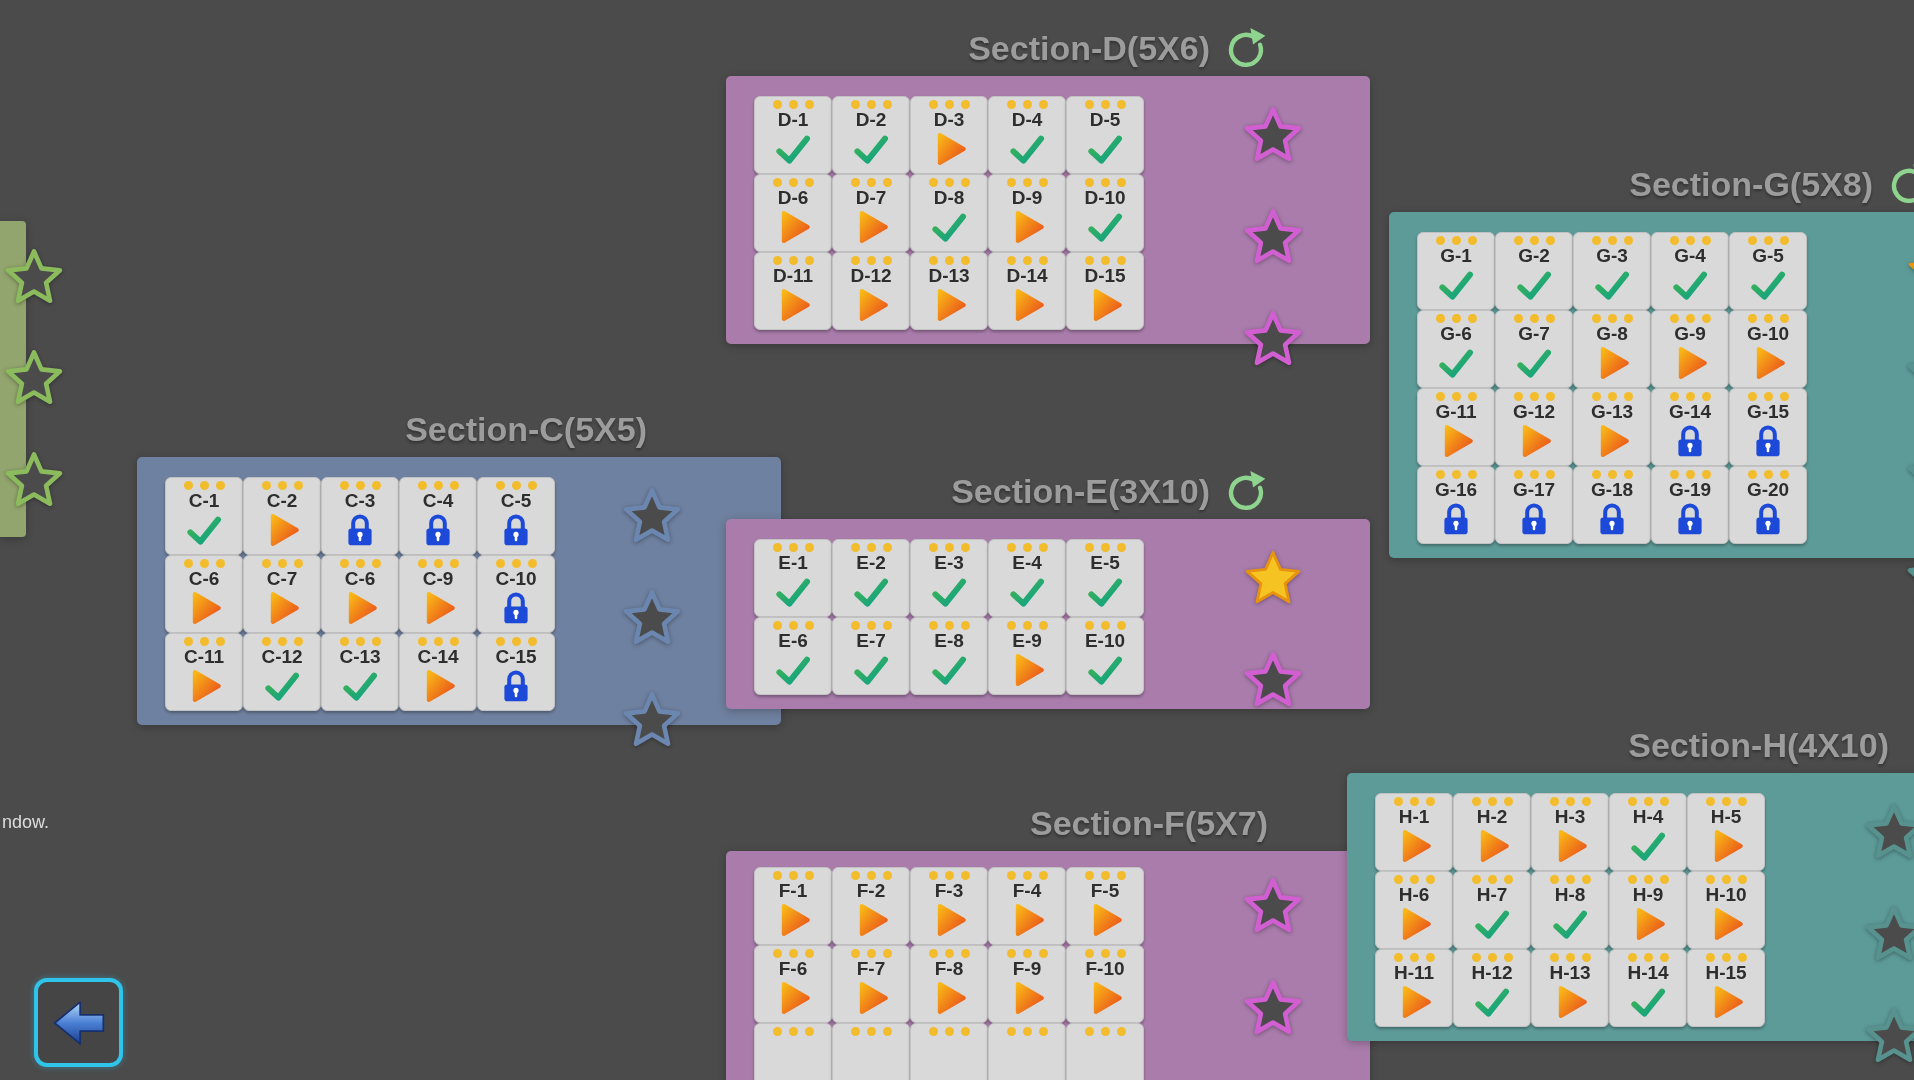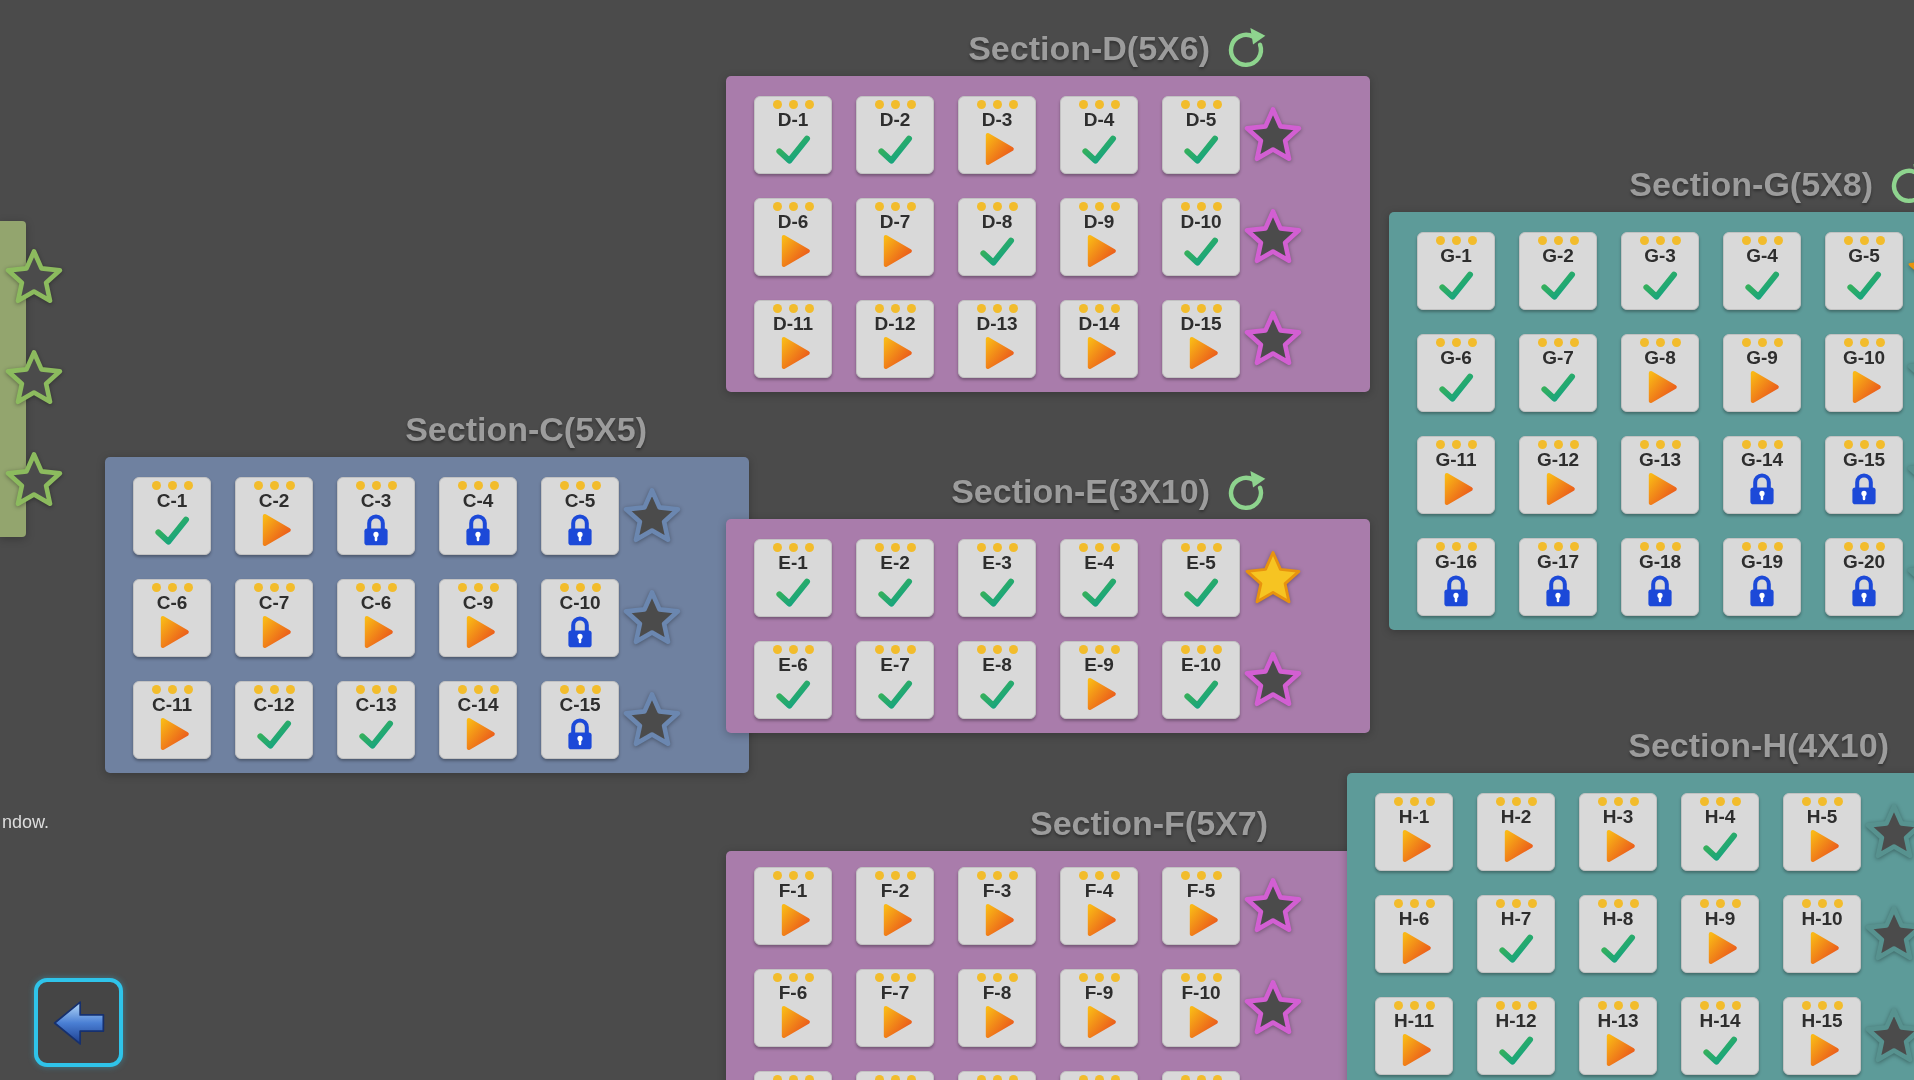--- a/index.html
+++ b/index.html
@@ -13,21 +13,21 @@
   .section { position: absolute; }
   .section-title {
     height: 56px;
     display: flex; align-items: center; justify-content: flex-end; gap: 14px;
     font-size: 34px; font-weight: bold; color: #9c9c9c;
     text-shadow: 0 2px 3px rgba(0,0,0,.35);
     white-space: nowrap;
   }
   .refresh { display: inline-flex; margin-top: 2px; cursor: pointer; }
   .panel {
-    display: grid; gap: 24px; border-radius: 5px;
+    display: grid; border-radius: 5px;
     box-shadow: 0 2px 8px rgba(0,0,0,.25);
     width: 644px;
   }
   .tile {
     width: 78px; height: 78px; background: #d9d9d9;
     border: 1px solid #c2c2c2; border-radius: 6px;
     position: relative; box-shadow: 0 2px 3px rgba(0,0,0,.3);
     cursor: pointer;
   }
   .dots { position: absolute; top: 3px; left: 0; right: 0; display: flex; justify-content: center; gap: 7px; }
@@ -316,21 +316,21 @@
         <div class="row-star" style="left: 518px; top: 290px;">
           <svg width="58" height="58" viewBox="0 0 100 100">
      <path d="M50 6 L62.9 35.2 L94.7 38.5 L70.9 59.8 L77.6 91 L50 75 L22.4 91 L29.1 59.8 L5.3 38.5 L37.1 35.2 Z" fill="#4b4b4b" stroke="#d25fd2" stroke-width="8" stroke-linejoin="round"></path>
    </svg>
         </div>
       </div>
       <div class="section" style="left: 105px; top: 401px; width: 542px;">
         <div class="section-title">
           <span>Section-C(5X5)</span>
         </div>
-        <div class="panel" style="background: rgb(111, 129, 160); padding: 20px 28px 14px; grid-template-columns: repeat(5, 78px);">
+        <div class="panel" style="background: rgb(111, 129, 160); padding: 20px 28px 14px; grid-template-columns: repeat(5, 78px); margin-left: 32px;">
           <div class="tile">
             <div class="dots">
               <i></i>
               <i></i>
               <i></i>
             </div>
             <div class="tile-label">C-1</div>
             <div class="tile-icon">
               <svg viewBox="0 0 100 100">
                 <path d="M16 56 L41 79 L85 24" fill="none" stroke="url(#gradCheck)" stroke-width="15" stroke-linecap="round" stroke-linejoin="round"></path>

